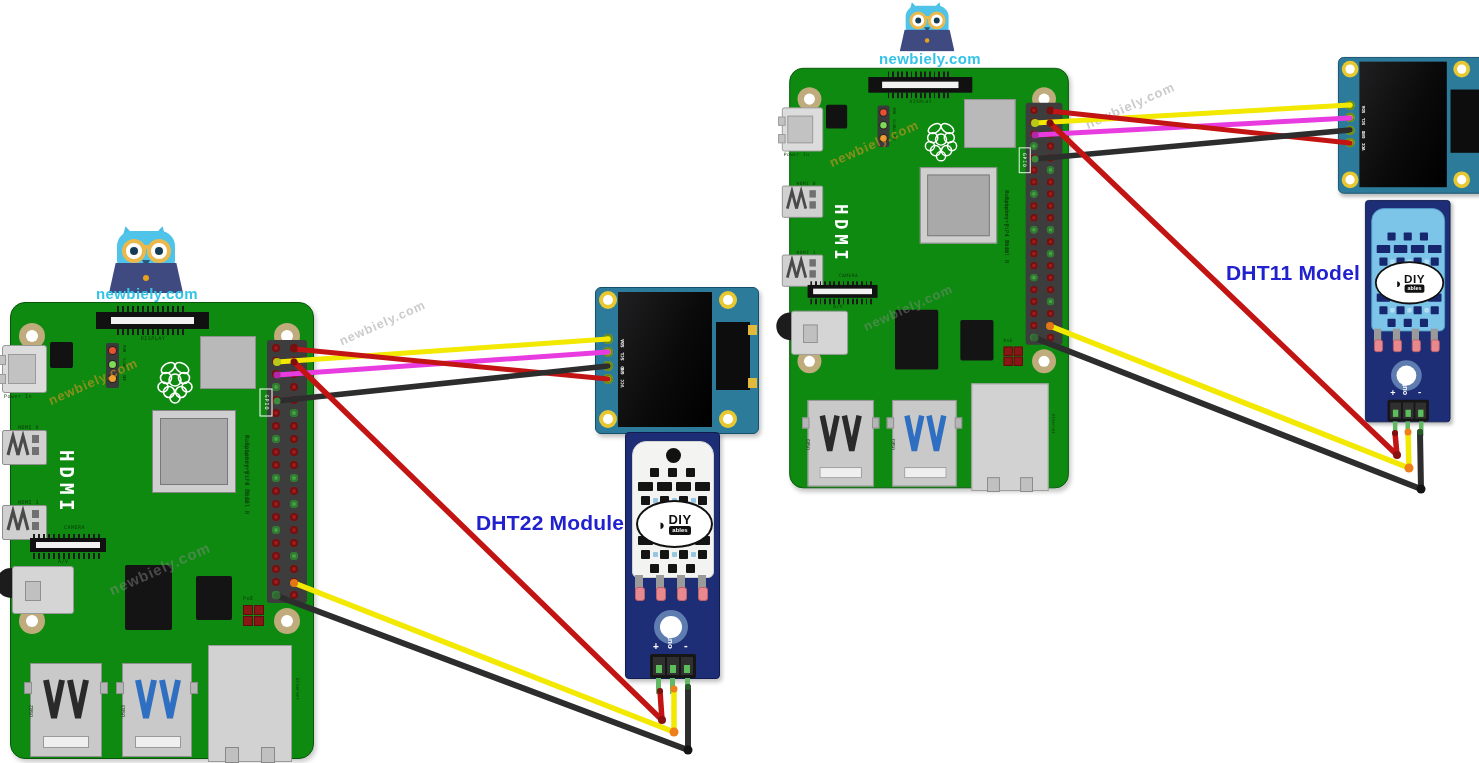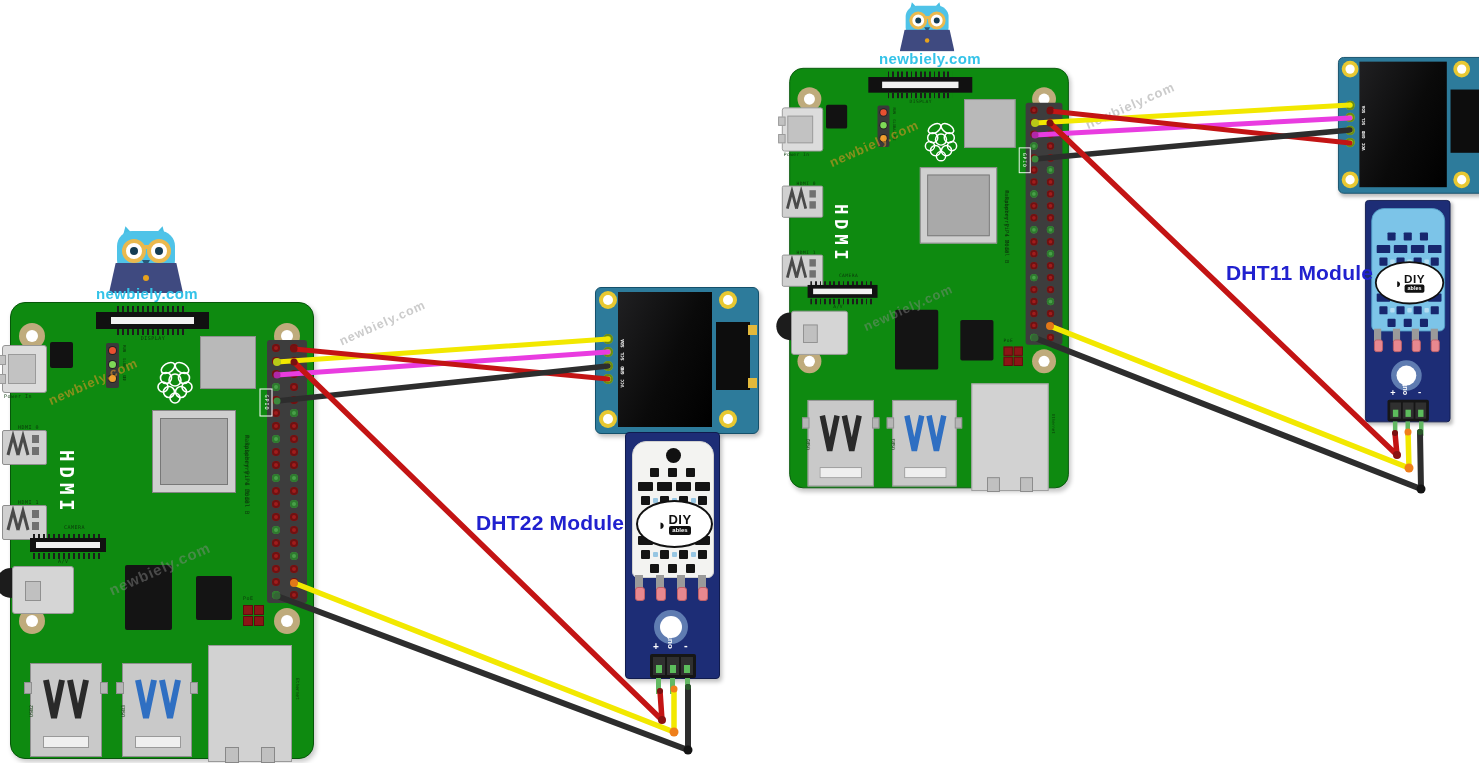--- a/index.html
+++ b/index.html
@@ -755,21 +755,21 @@
 </div>
 
   <div class="wm wm-o wm-1">newbiely.com</div>
   <div class="wm wm-2">newbiely.com</div>
   <div class="wm wm-3">newbiely.com</div>
   <div class="wm wm-o wm-4">newbiely.com</div>
   <div class="wm wm-5">newbiely.com</div>
   <div class="wm wm-6">newbiely.com</div>
 
   <div class="sensor-label sl-left" style="color: rgb(33, 33, 207); text-align: right;">DHT22 Module</div>
-  <div class="sensor-label sl-right" style="color: rgb(33, 33, 207);">DHT11 Module</div>
+  <div class="sensor-label sl-right" style="color: rgb(33, 33, 207);">DHT11 Model</div>
 
   <svg class="wires" width="1479" height="763" viewBox="0 0 1479 763">
     <g fill="none" stroke-linecap="round" stroke-linejoin="round">
       <polyline stroke-width="5" points="277,362 608,339" stroke="#f2e800"></polyline>
       <polyline stroke-width="5" points="277,375 608,352" stroke="#e93ce0"></polyline>
       <polyline stroke-width="5" points="294,349 608,379" stroke="#c31414"></polyline>
       <polyline stroke-width="5.5" points="277,401 608,366" stroke="#2d2d2d"></polyline>
       <polyline stroke-width="5.5" points="294,362 662,720 660,691" stroke="#c31414"></polyline>
       <polyline stroke-width="5.5" points="294,583 674,732 674,689" stroke="#f2e800"></polyline>
       <polyline stroke-width="6" points="277,596 688,750 688,687" stroke="#2d2d2d"></polyline>

